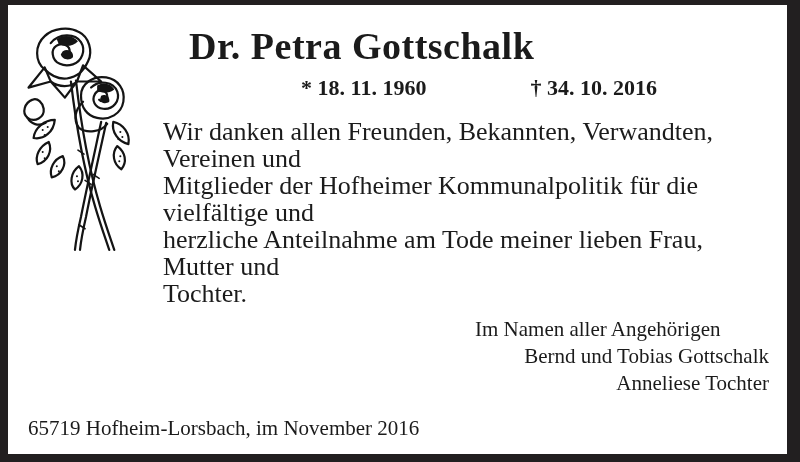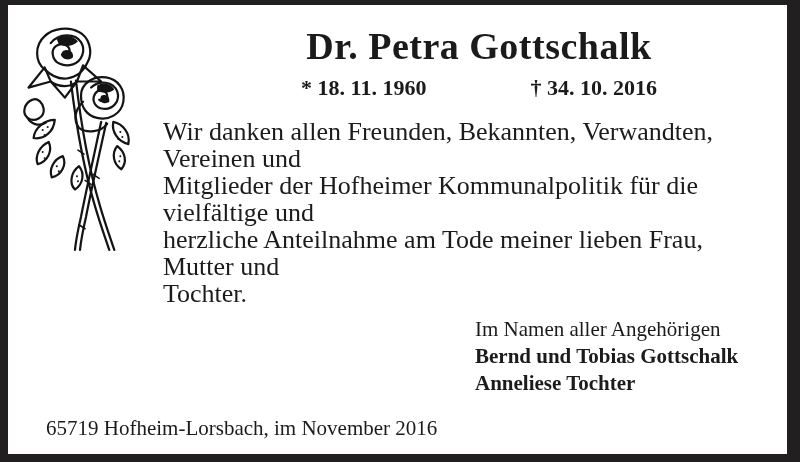--- a/index.html
+++ b/index.html
@@ -27,21 +27,21 @@
     width: 122px;
     height: 232px;
   }
   .rose svg { width: 100%; height: 100%; }
   .content {
     position: absolute;
     left: 155px;
     top: 0;
     width: 606px;
   }
-  .header { text-align: center; padding-left: 26px; }
+  .header { padding-left: 26px; }
   .title {
     margin: 18px 0 2px 0;
     font-size: 38px;
     font-weight: bold;
     line-height: 46px;
     letter-spacing: 0.5px;
     white-space: nowrap;
   }
   .dates {
     display: flex;
@@ -57,24 +57,24 @@
     font-size: 26px;
     line-height: 27px;
     white-space: pre-line;
   }
   .body-text p:first-child { margin-top: 17px; }
   .signature {
     margin-left: 312px;
     font-size: 21px;
     line-height: 27px;
   }
-  .signature .names { font-weight: bold; }
+  .signature .names { font-weight: normal; text-align: right; }
   .footer-line {
     position: absolute;
-    left: 38px;
+    left: 20px;
     bottom: 13px;
     font-size: 21px;
     line-height: 26px;
   }
 </style>
 </head>
 <body>
 
 <div class="card">
 

